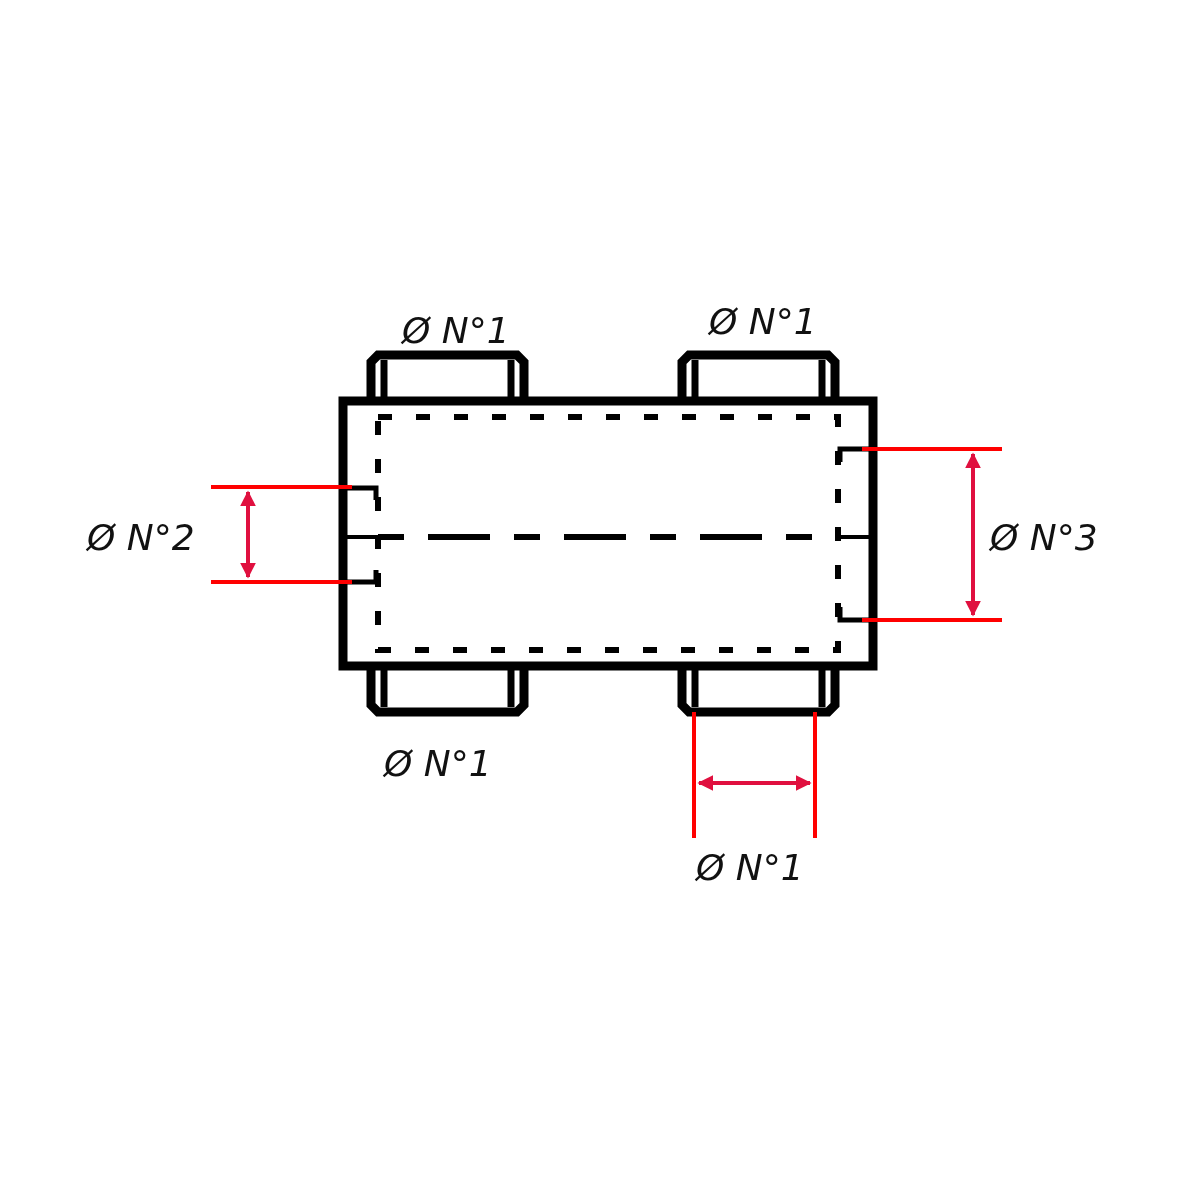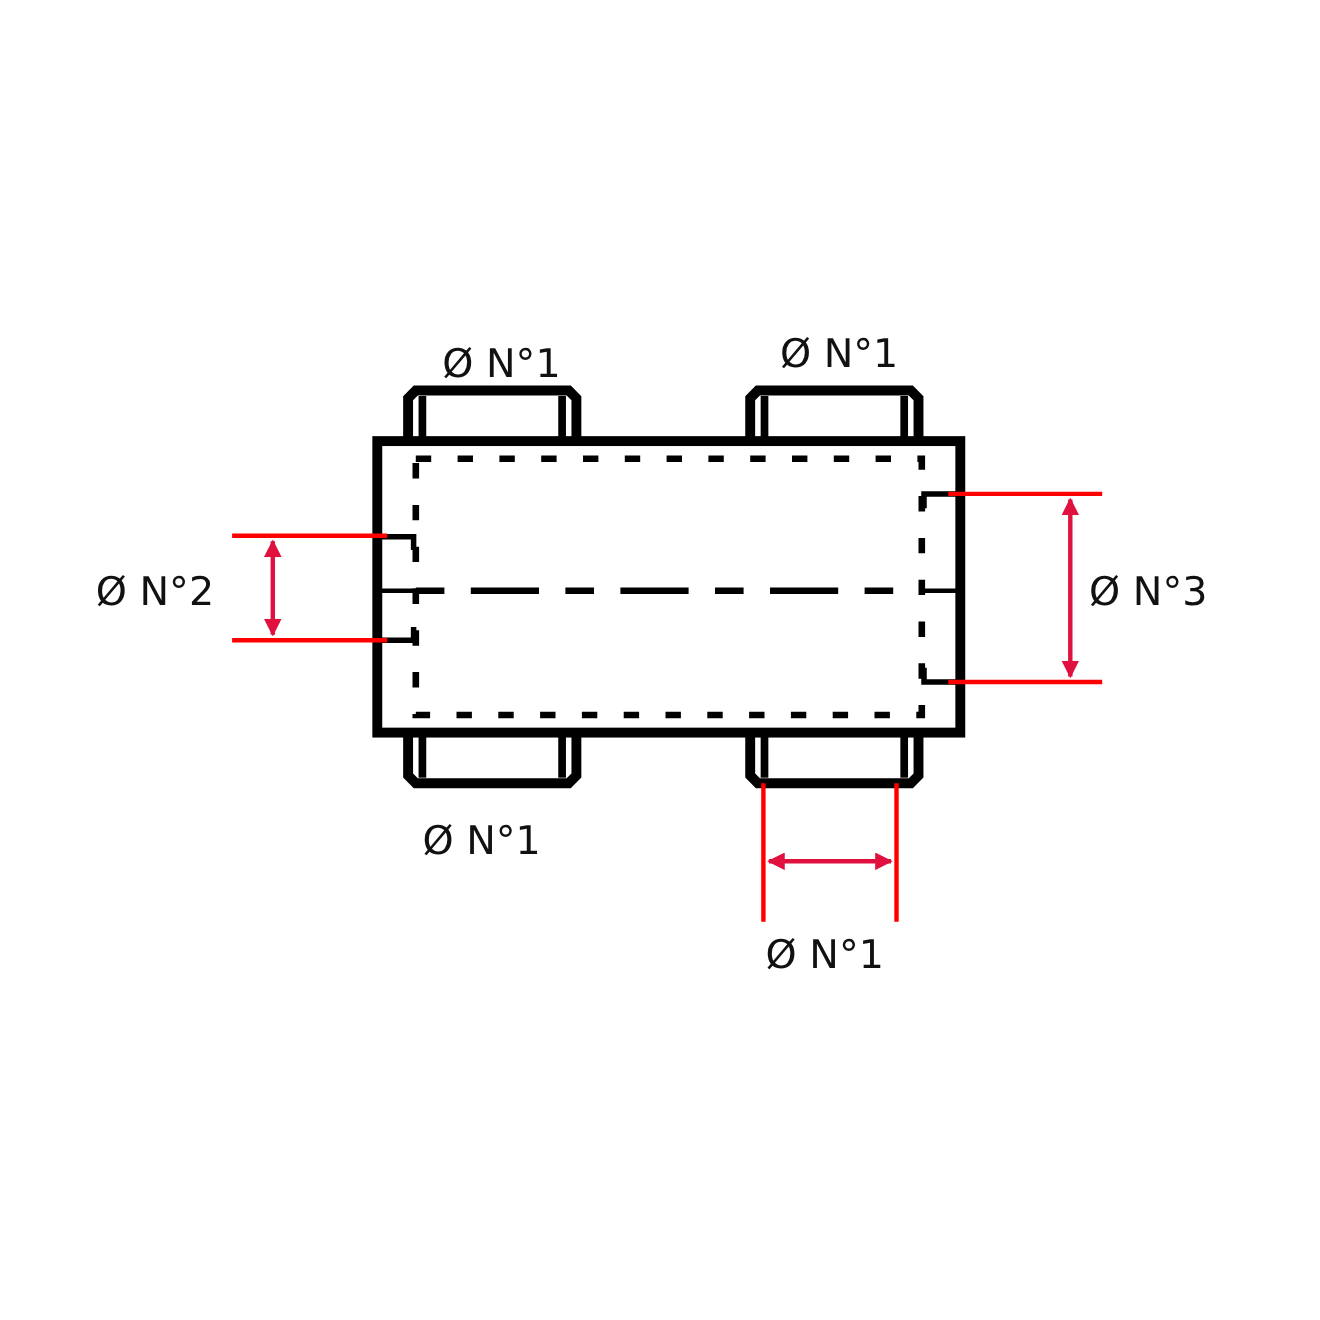--- a/index.html
+++ b/index.html
@@ -1,16 +1,16 @@
 <!DOCTYPE html>
 <html><head>
 <meta charset="utf-8">
 <style>
   html,body{margin:0;padding:0;background:#ffffff;}
-  #canvas{position:relative;width:1200px;height:1200px;background:#ffffff;overflow:hidden;}
+  #canvas{position:relative;width:1200px;height:1200px;background:#ffffff;overflow:hidden;font-style:italic;}
   svg{position:absolute;left:0;top:0;}
   .lbl{font-family:"DejaVu Sans","Liberation Sans",sans-serif;font-size:36px;fill:#111111;}
 </style>
 </head>
 <body>
 
 <div id="canvas">
 <svg width="1200" height="1200" viewBox="0 0 1200 1200">
   <defs>
     <marker id="arr" viewBox="0 0 10 10" refX="9" refY="5" markerWidth="4" markerHeight="4" orient="auto-start-reverse">

